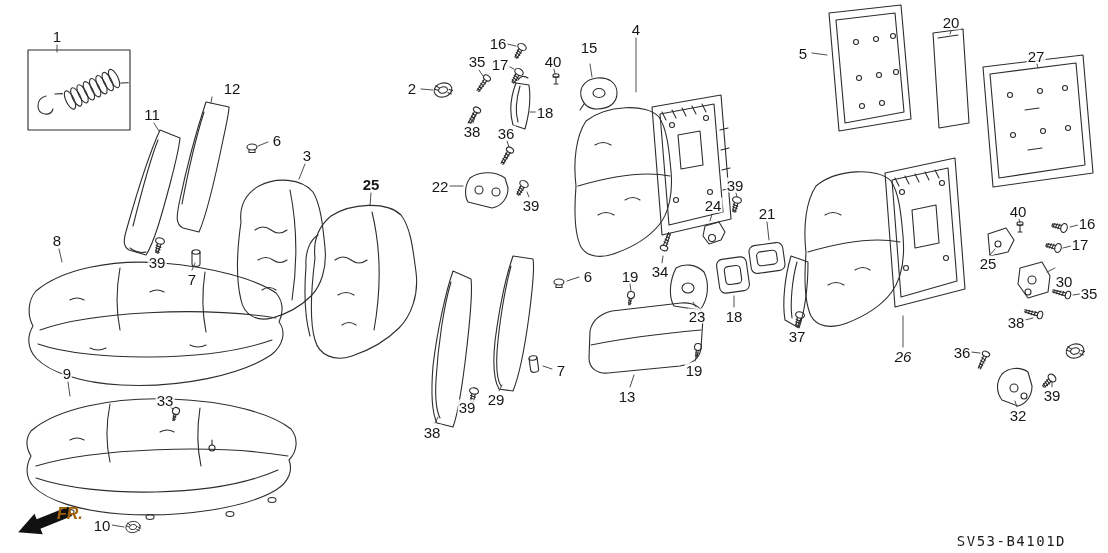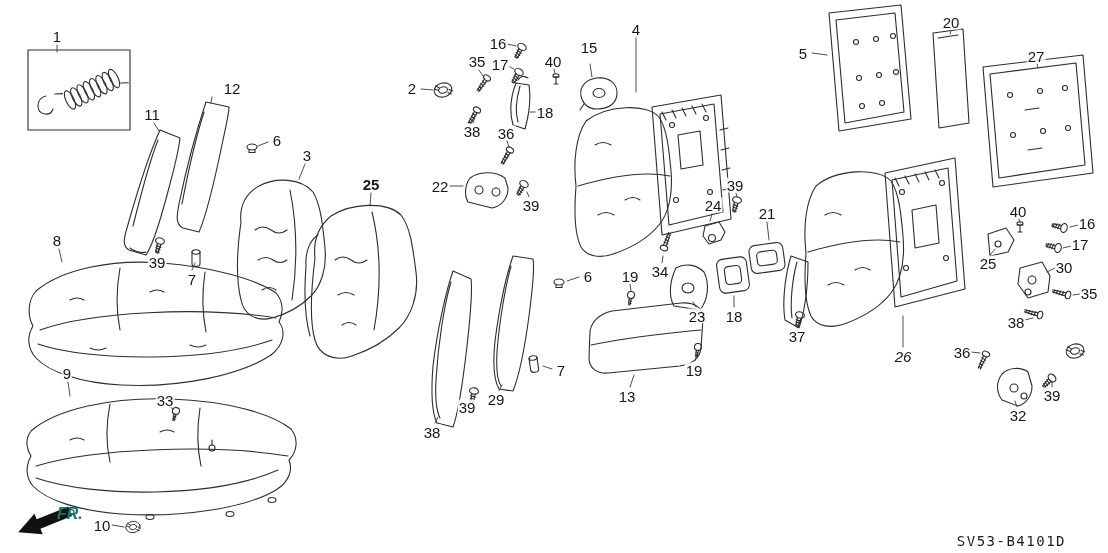--- a/index.html
+++ b/index.html
@@ -8,21 +8,21 @@
     overflow:hidden;font-family:"Liberation Sans",sans-serif;
   }
   svg.art{position:absolute;left:0;top:0;width:1108px;height:553px;}
   .part-label{
     position:absolute;transform:translate(-50%,-50%);
     font-size:15px;color:#161616;line-height:1;padding:0 1px;
     background:rgba(255,255,255,.85);white-space:nowrap;
   }
   .fr-label{
     position:absolute;left:57px;top:505px;font-weight:bold;font-style:italic;
-    font-size:16px;color:#0f766e;
+    font-size:16px;color:#a16207;
   }
   .code-label{
     position:absolute;right:42px;bottom:4px;
     font-family:"DejaVu Sans Mono","Liberation Mono",monospace;
     font-size:14px;letter-spacing:1.5px;color:#1d1d1d;
   }
 </style>
 </head>
 <body>
 
@@ -375,21 +375,21 @@
       <span class="part-label" style="left: 951px; top: 22px;">20</span>
       <span class="part-label" style="left: 767px; top: 213px;">21</span>
       <span class="part-label" style="left: 440px; top: 186px;">22</span>
       <span class="part-label" style="left: 697px; top: 316px;">23</span>
       <span class="part-label" style="left: 713px; top: 205px;">24</span>
       <span class="part-label" style="left: 371px; top: 184px; font-weight: bold;">25</span>
       <span class="part-label" style="left: 903px; top: 356px; font-style: italic;">26</span>
       <span class="part-label" style="left: 1036px; top: 56px;">27</span>
       <span class="part-label" style="left: 432px; top: 432px;">38</span>
       <span class="part-label" style="left: 496px; top: 399px;">29</span>
-      <span class="part-label" style="left: 1064px; top: 267px;">30</span>
+      <span class="part-label" style="left: 1064px; top: 281px;">30</span>
       <span class="part-label" style="left: 988px; top: 263px;">25</span>
       <span class="part-label" style="left: 1018px; top: 415px;">32</span>
       <span class="part-label" style="left: 165px; top: 400px;">33</span>
       <span class="part-label" style="left: 660px; top: 271px;">34</span>
       <span class="part-label" style="left: 477px; top: 61px;">35</span>
       <span class="part-label" style="left: 1089px; top: 293px;">35</span>
       <span class="part-label" style="left: 506px; top: 133px;">36</span>
       <span class="part-label" style="left: 962px; top: 352px;">36</span>
       <span class="part-label" style="left: 797px; top: 336px;">37</span>
       <span class="part-label" style="left: 472px; top: 131px;">38</span>

